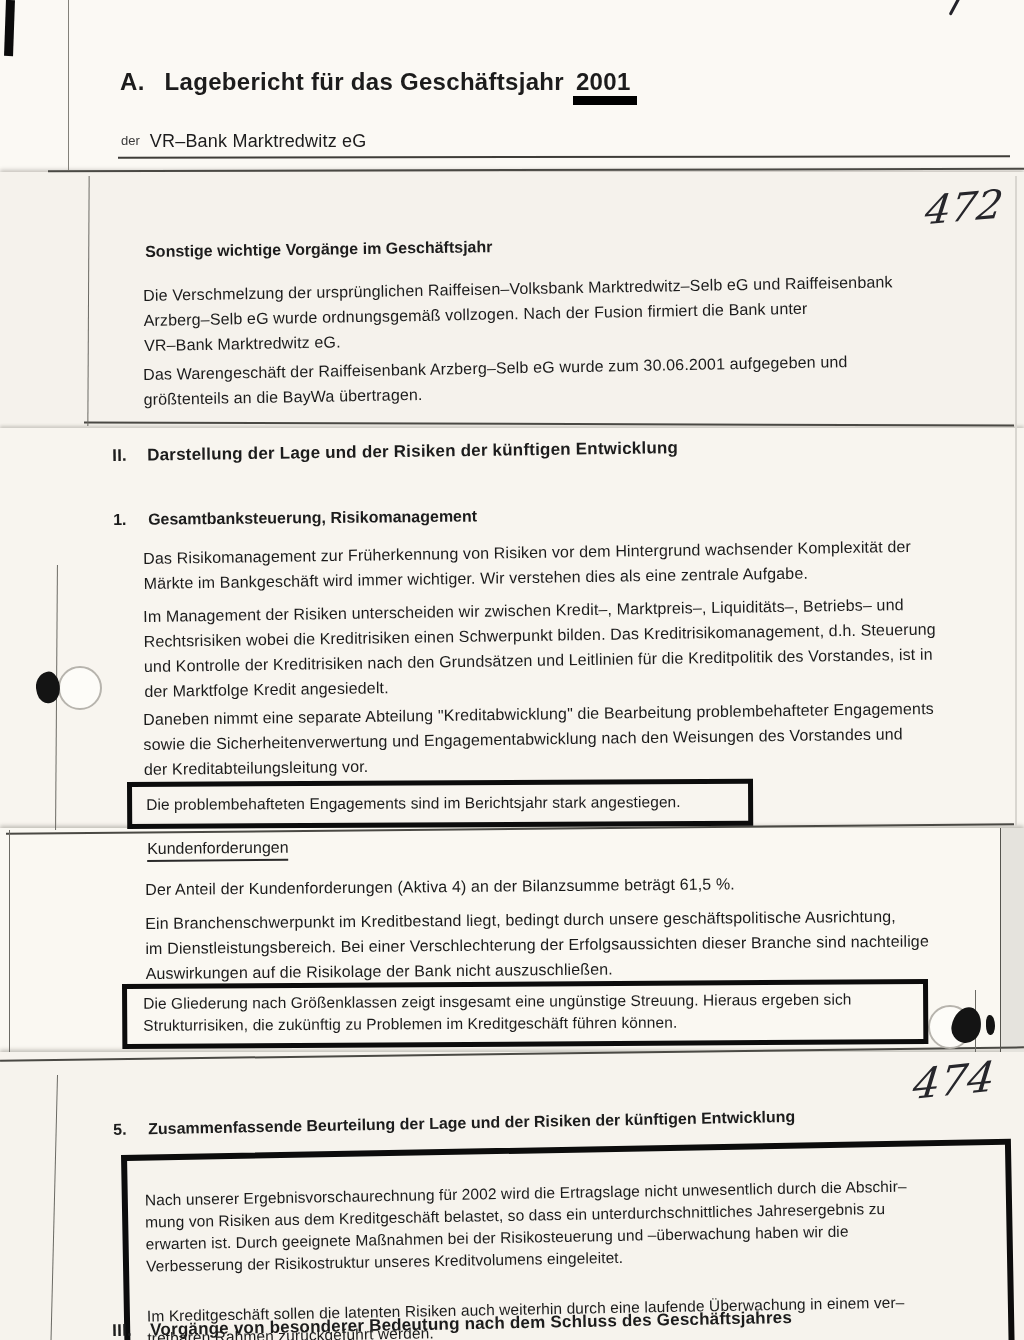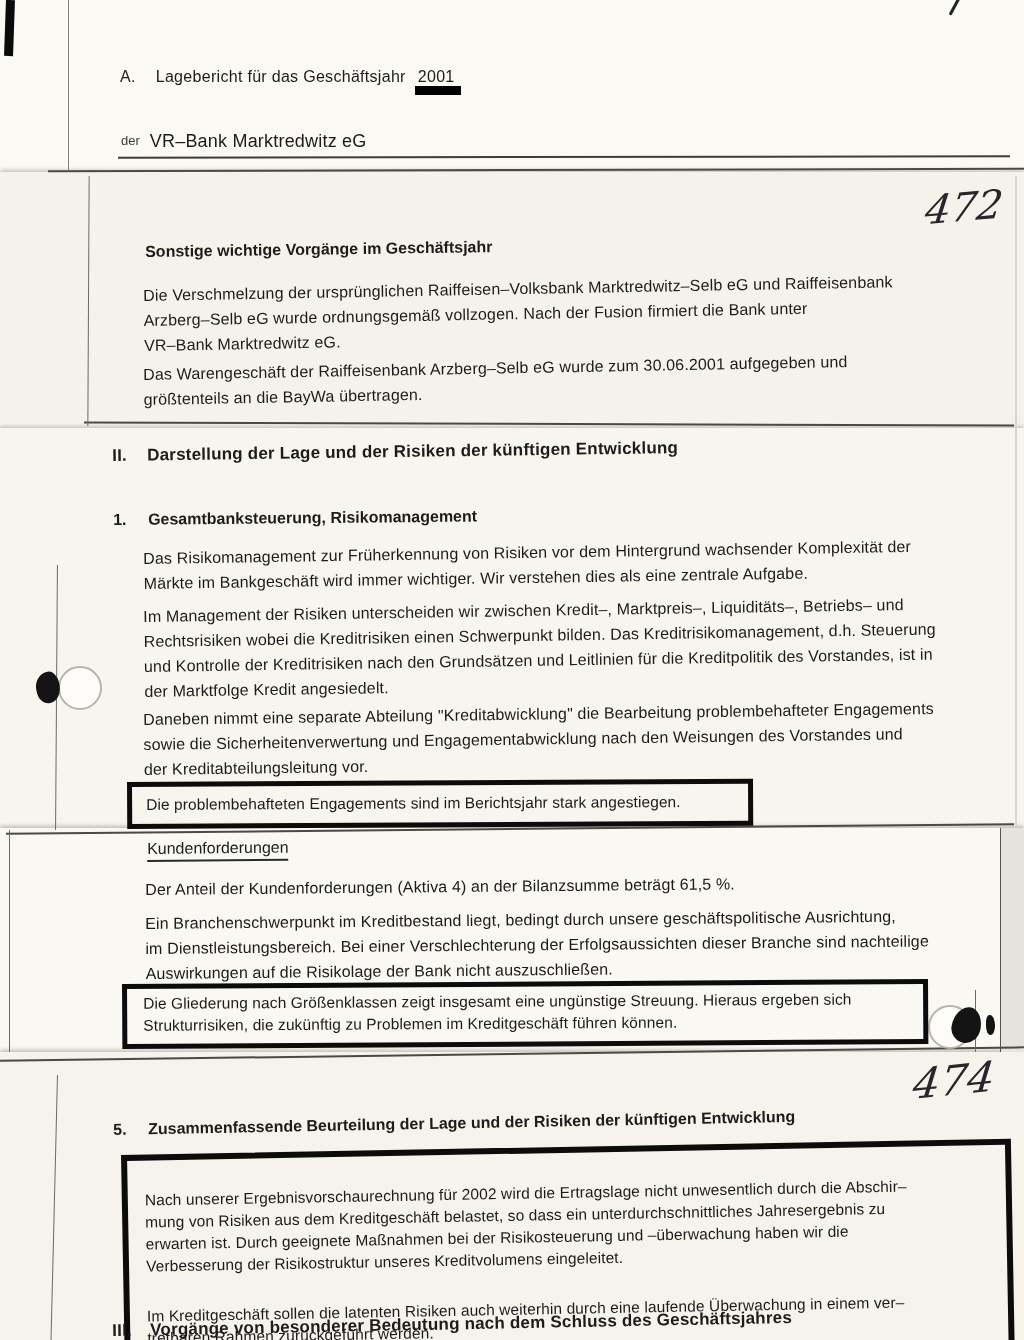--- a/index.html
+++ b/index.html
@@ -30,21 +30,21 @@
   .hole .blob{position:absolute;background:#141414;}
   .handwriting{
     position:absolute;font-family:"DejaVu Serif","Liberation Serif",serif;
     font-style:italic;font-weight:normal;color:#26262b;
   }
   .hw-1{left:926px;top:184px;font-size:40px;transform:skewX(-12deg) rotate(-5deg);}
   .hw-2{left:914px;top:1056px;font-size:42px;transform:skewX(-12deg) rotate(-6deg);}
 
   
   .abs{position:absolute;transform-origin:left top;}
-  .doc-title{left:120px;top:68px;font-size:16px;font-weight:normal;letter-spacing:.3px;white-space:nowrap;}
+  .doc-title{left:120px;top:68px;font-size:24px;font-weight:bold;letter-spacing:.3px;white-space:nowrap;}
   .doc-title .letter{margin-right:20px;}
   .doc-title .year{position:relative;margin-left:12px;}
   .doc-title .year::after{
     content:"";position:absolute;left:-3px;right:-6px;bottom:-10px;height:9px;background:#000;
   }
   .doc-subtitle{left:121px;top:131px;white-space:nowrap;}
   .doc-subtitle .prefix{font-size:13px;color:#3a3a3a;margin-right:10px;vertical-align:2px;}
   .doc-subtitle .name{font-size:18px;letter-spacing:.2px;}
   .subtitle-rule{position:absolute;left:118px;top:156px;width:892px;height:2px;background:#3e3d38;transform:rotate(-.1deg);}
 

